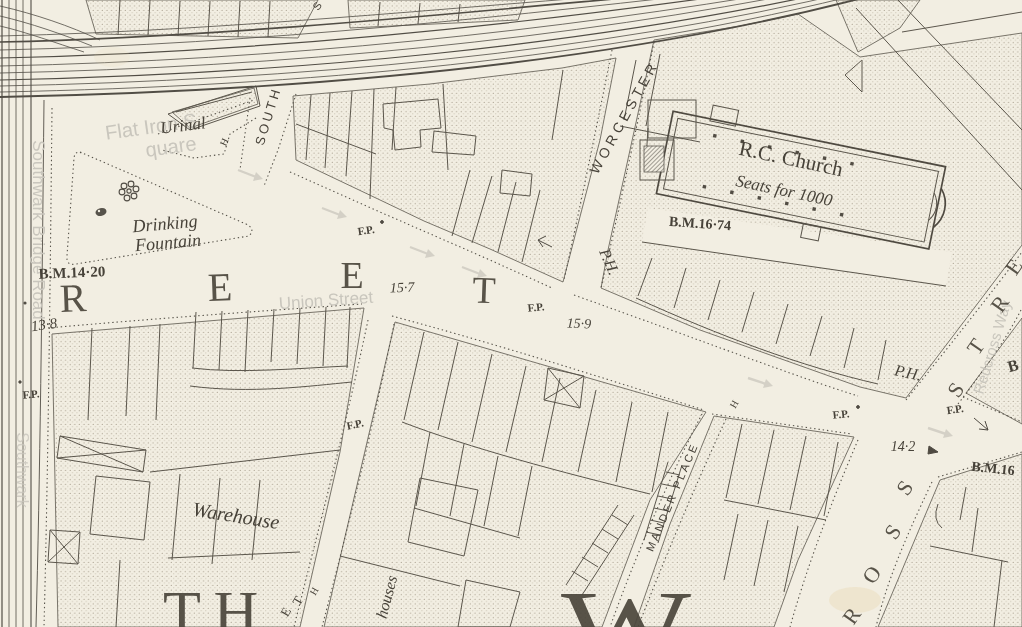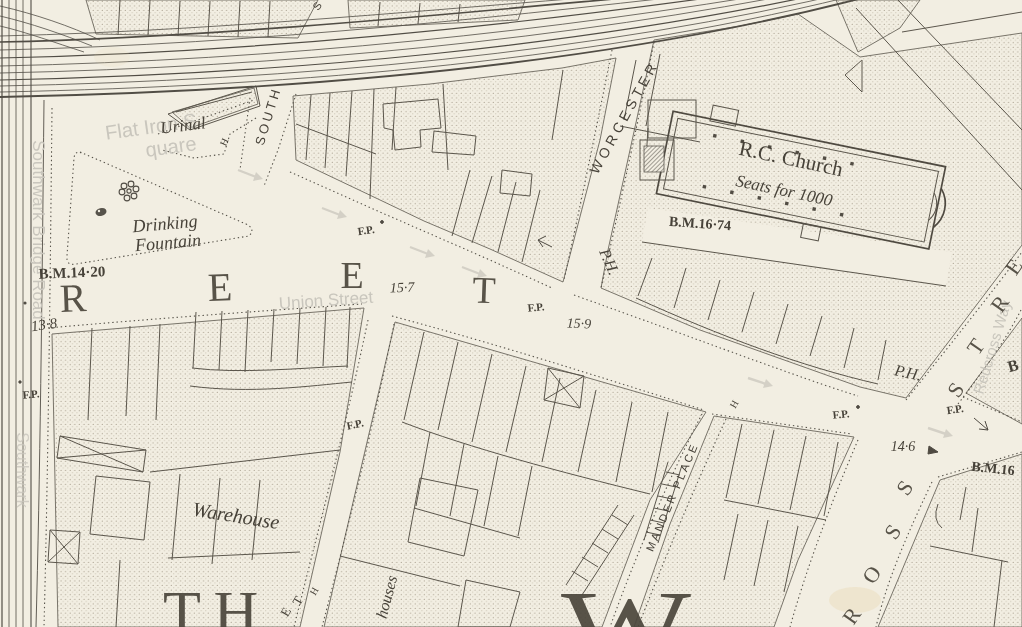--- a/index.html
+++ b/index.html
@@ -242,21 +242,21 @@
 <span class="a bd" style="left:841px;top:414px;font-size:11px;transform:translate(-50%,-50%) rotate(-6deg);">F.P.</span>
 <span class="a bd" style="left:955px;top:409px;font-size:11px;transform:translate(-50%,-50%) rotate(-8deg);">F.P.</span>
 
 <span class="a g" style="left:73px;top:298px;font-size:40px;transform:translate(-50%,-50%) rotate(-2deg);">R</span>
 <span class="a g" style="left:220px;top:287px;font-size:40px;transform:translate(-50%,-50%) rotate(-2deg);">E</span>
 <span class="a g" style="left:352px;top:275px;font-size:38px;transform:translate(-50%,-50%);">E</span>
 <span class="a g" style="left:484px;top:290px;font-size:38px;transform:translate(-50%,-50%) rotate(2deg);">T</span>
 
 <span class="a i" style="left:402px;top:288px;font-size:14px;transform:translate(-50%,-50%) rotate(-2deg);">15·7</span>
 <span class="a i" style="left:579px;top:324px;font-size:14px;transform:translate(-50%,-50%) rotate(2deg);">15·9</span>
-<span class="a i" style="left:903px;top:447px;font-size:14px;transform:translate(-50%,-50%);">14·6</span>
+<span class="a i" style="left:903px;top:447px;font-size:14px;transform:translate(-50%,-50%);">14·2</span>
 <span class="a bd" style="left:993px;top:469px;font-size:14px;transform:translate(-50%,-50%) rotate(6deg);">B.M.16</span>
 <span class="a bd" style="left:700px;top:224px;font-size:14px;transform:translate(-50%,-50%) rotate(4deg);">B.M.16·74</span>
 
 <span class="a s" style="left:268px;top:116px;font-size:13px;letter-spacing:3px;transform:translate(-50%,-50%) rotate(-73deg);">SOUTH</span>
 <span class="a s" style="left:624px;top:117px;font-size:14px;letter-spacing:4px;transform:translate(-50%,-50%) rotate(-61deg);">WORCESTER</span>
 <span class="a s" style="left:672px;top:497px;font-size:11px;letter-spacing:2.5px;transform:translate(-50%,-50%) rotate(-67deg);">MANDER PLACE</span>
 <span class="a s" style="left:317px;top:6px;font-size:11px;transform:translate(-50%,-50%) rotate(-55deg);">S</span>
 
 <span class="a" style="left:791px;top:159px;font-size:21px;transform:translate(-50%,-50%) rotate(12deg);">R.C. Church</span>
 <span class="a i" style="left:784px;top:191px;font-size:17px;transform:translate(-50%,-50%) rotate(12deg);">Seats for 1000</span>

